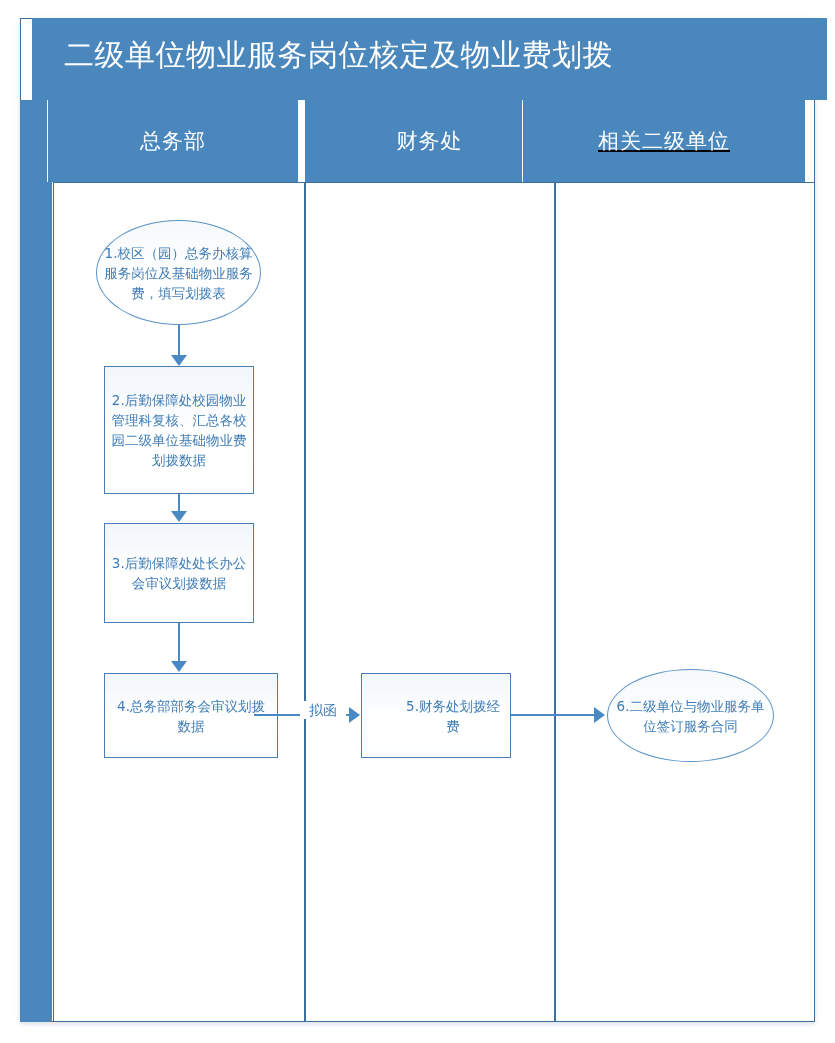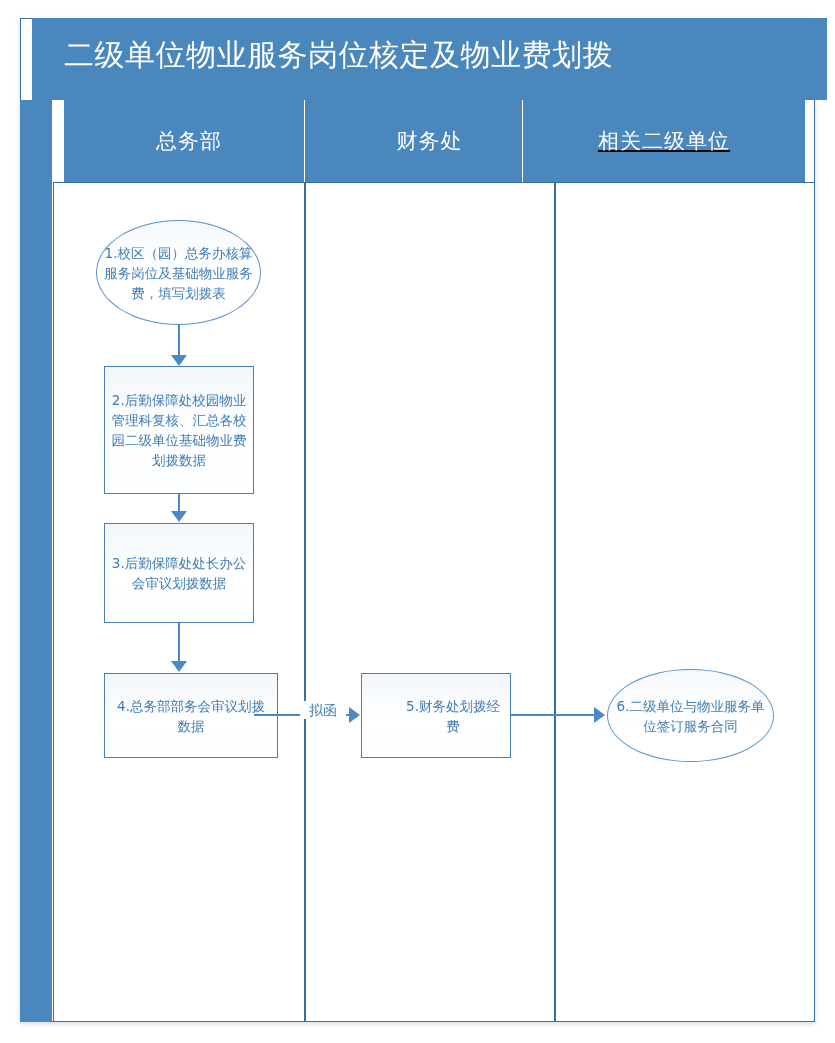--- a/index.html
+++ b/index.html
@@ -79,21 +79,21 @@
     display: flex;
     align-items: center;
     justify-content: center;
   }
   .lane-head span {
     color: #ffffff;
     font-size: 21px;
     letter-spacing: 1px;
     font-family: "DejaVu Sans", "Liberation Sans", sans-serif;
   }
-  .lane-head.l1 { left: 63px;  width: 251px; }
+  .lane-head.l1 { left: 47px;  width: 251px; }
   .lane-head.l2 { left: 304px; width: 250px; }
   .lane-head.l3 { left: 522px; width: 283px; text-decoration: underline; }
 
   
   .lane-div {
     position: absolute;
     top: 182px;
     width: 2px;
     height: 840px;
     background: #3d6f9e;

